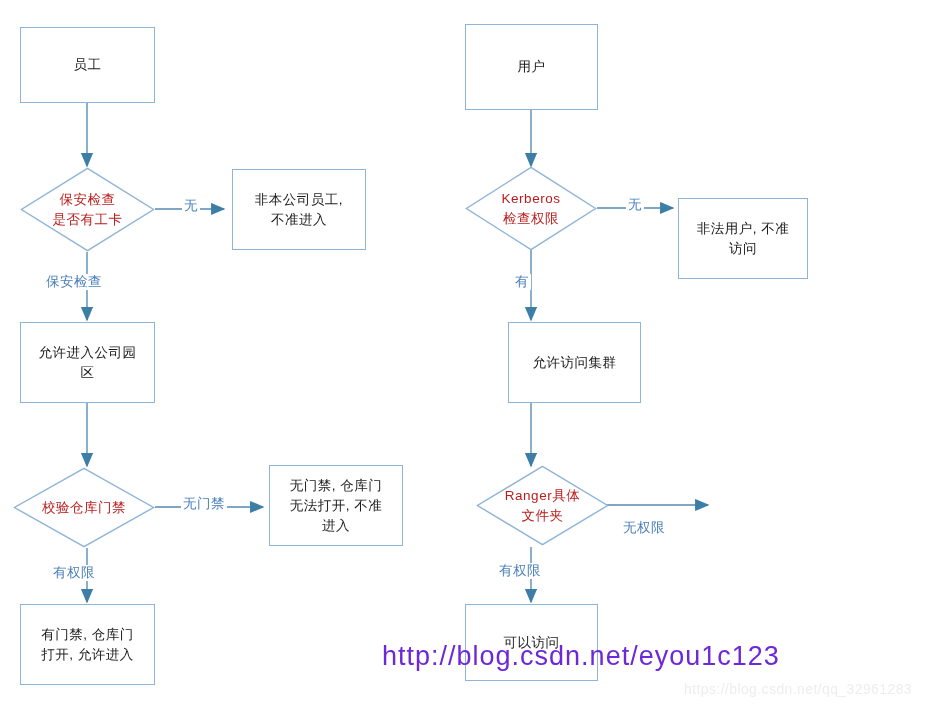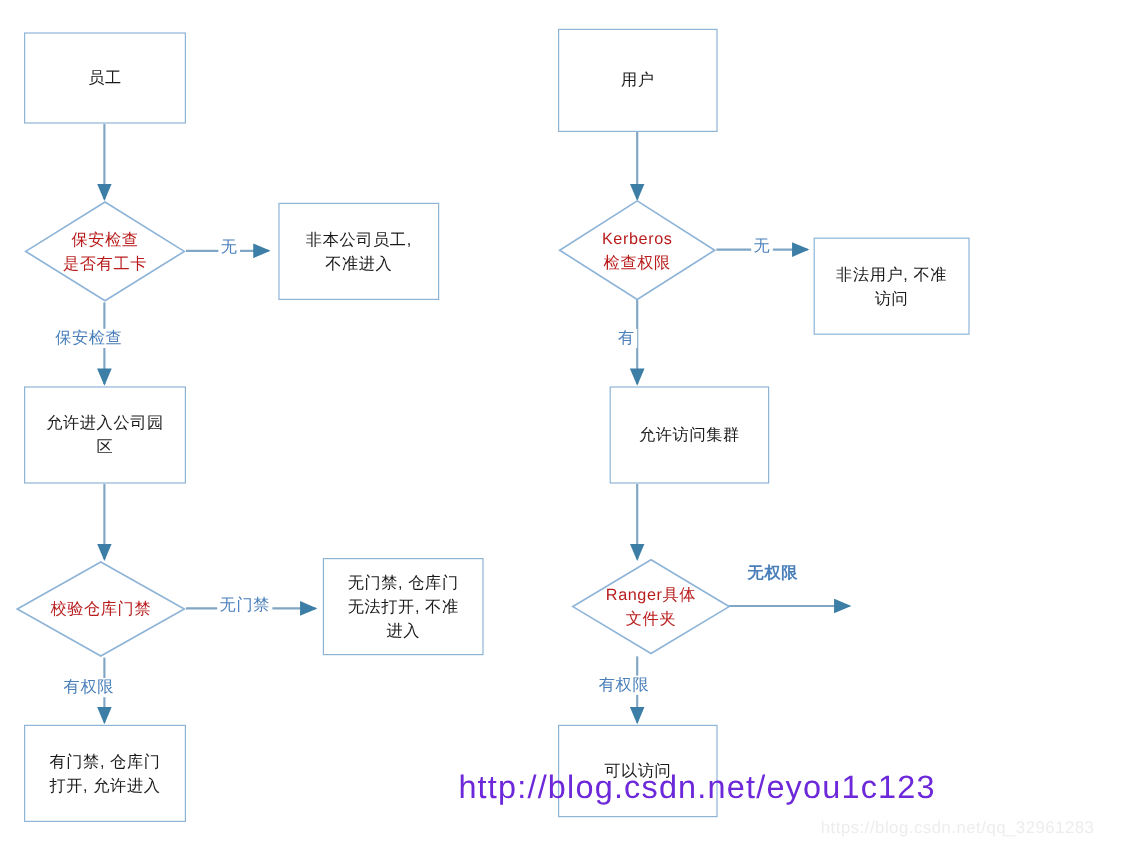--- a/index.html
+++ b/index.html
@@ -204,19 +204,19 @@
 文件夹</div>
   </div>
 
 
   <div class="node box" style="left:465px; top:604px; width:133px; height:77px;">
     <span class="txt">可以访问</span>
   </div>
 
   <div class="edge-label" style="left:626px; top:197px;">无</div>
   <div class="edge-label" style="left:513px; top:274px;">有</div>
-  <div class="edge-label" style="left:621px; top:470px;font-weight:bold;">无权限</div>
+  <div class="edge-label" style="left:621px; top:520px;">无权限</div>
   <div class="edge-label" style="left:497px; top:563px;">有权限</div>
 
   <div class="watermark-main">http://blog.csdn.net/eyou1c123</div>
   <div class="watermark-sub">https://blog.csdn.net/qq_32961283</div>
 
 </div>
 
 </body></html>

